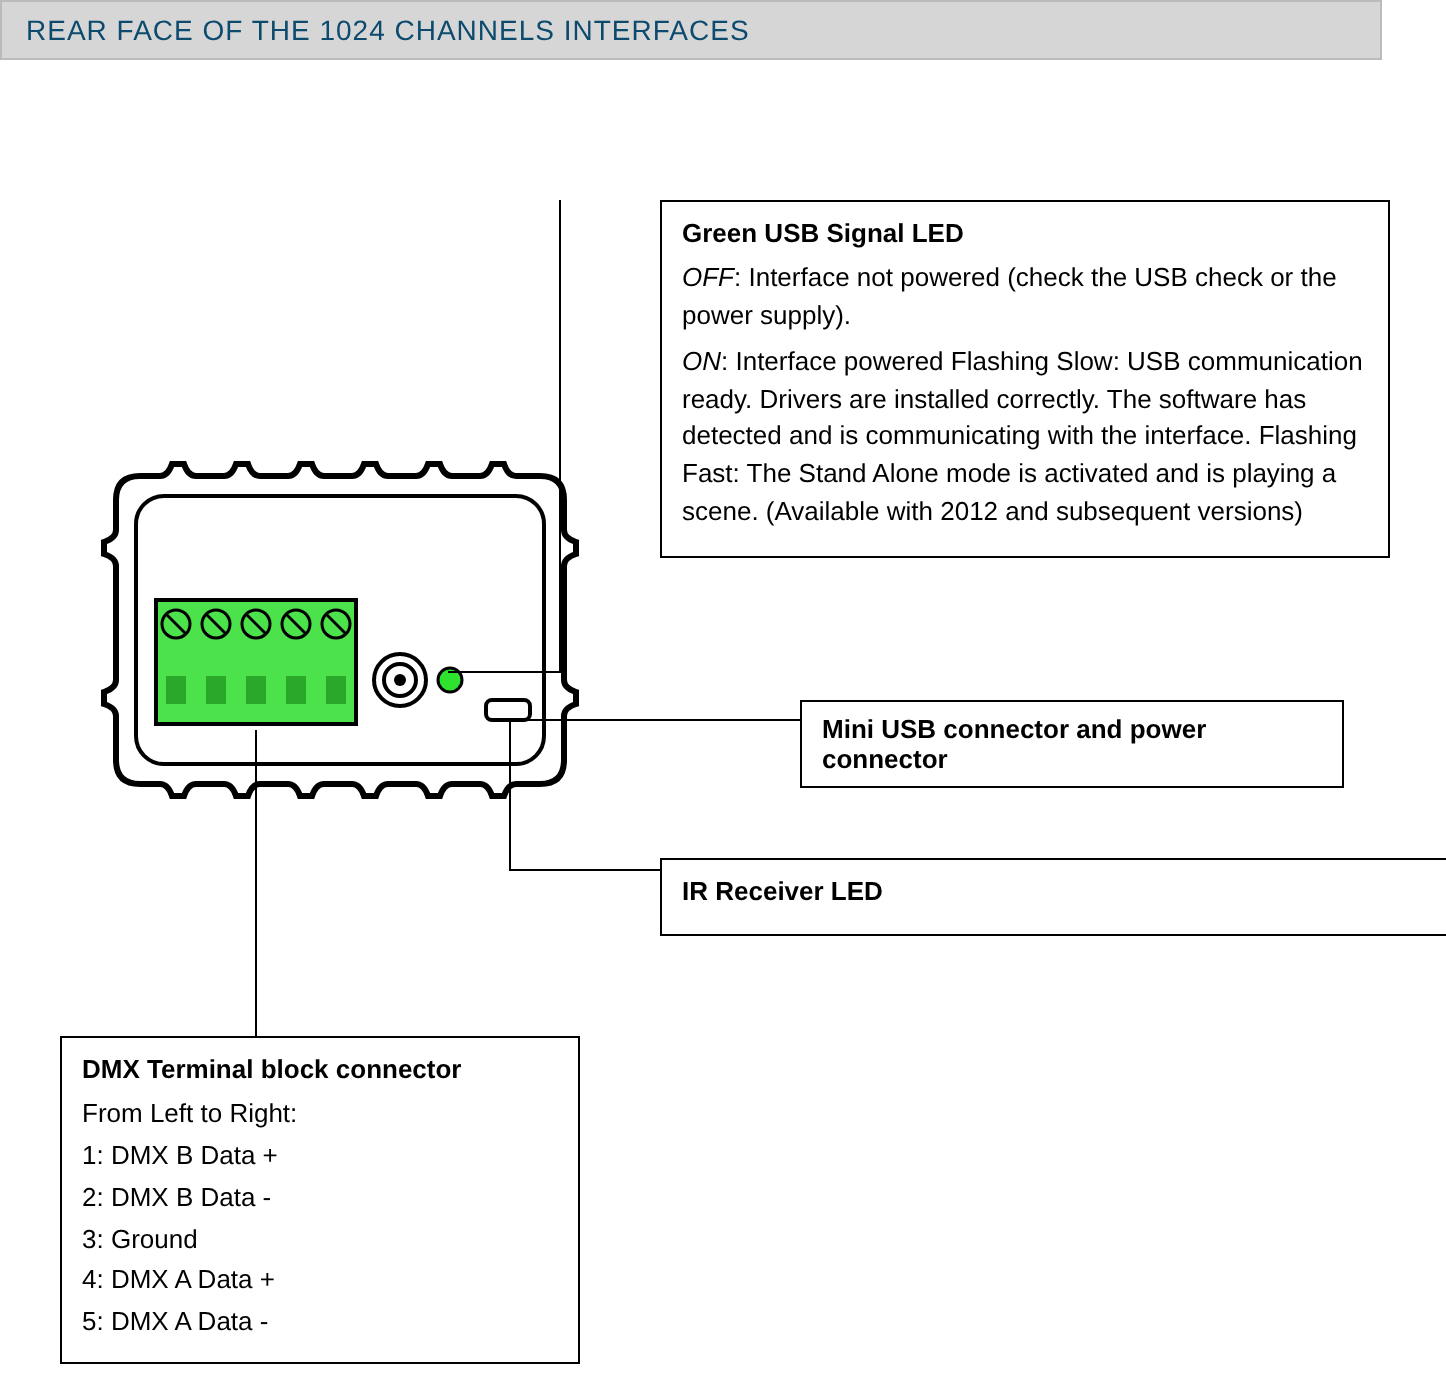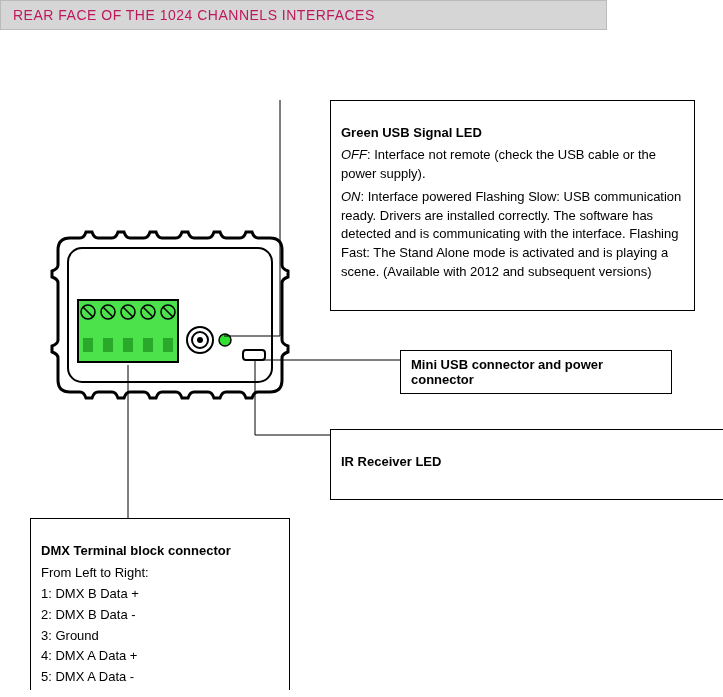--- a/index.html
+++ b/index.html
@@ -10,34 +10,34 @@
     font-size: 13px;
     color: #000;
     background: #fff;
     width: 723px;
   }
   .header-bar {
     background: #d6d6d6;
     padding: 6px 12px;
     font-size: 14px;
     letter-spacing: 0.5px;
-    color: #be185d;
+    color: #0c4a6e;
     border: 1px solid #bbb;
-    width: 607px;
+    width: 691px;
   }
   .canvas {
     position: relative;
     width: 723px;
     height: 660px;
   }
   .callout {
     position: absolute;
     border: 1px solid #000;
     background: #fff;
-    padding: 24px 10px;
+    padding: 8px 10px;
   }
   .callout h4 {
     margin: 0 0 6px 0;
     font-size: 13px;
     font-weight: bold;
   }
   .callout p {
     margin: 0 0 4px 0;
     font-size: 13px;
     line-height: 1.45;
@@ -122,21 +122,21 @@
 
       <polyline points="330,405 255,405 255,330"></polyline>
 
       <polyline points="128,335 128,488"></polyline>
     </g>
   </svg>
 
   <div class="callout" style="left:330px; top:70px; width:365px;">
     <h4>Green USB Signal LED</h4>
     <p>
-      <span class="state">OFF</span><span>: Interface not remote (check the USB cable or the power supply).</span>
+      <span class="state">OFF</span><span>: Interface not powered (check the USB check or the power supply).</span>
     </p>
     <p>
       <span class="state">ON</span><span>: Interface powered Flashing Slow: USB communication ready. Drivers are installed correctly. The software has detected and is communicating with the interface. Flashing Fast: The Stand Alone mode is activated and is playing a scene. (Available with 2012 and subsequent versions)</span>
     </p>
   </div>
 
   <div class="callout" style="left:400px; top:320px; width:272px; padding:6px 10px;">
     <h4 style="margin:0;">Mini USB connector and power connector</h4>
   </div>
 

